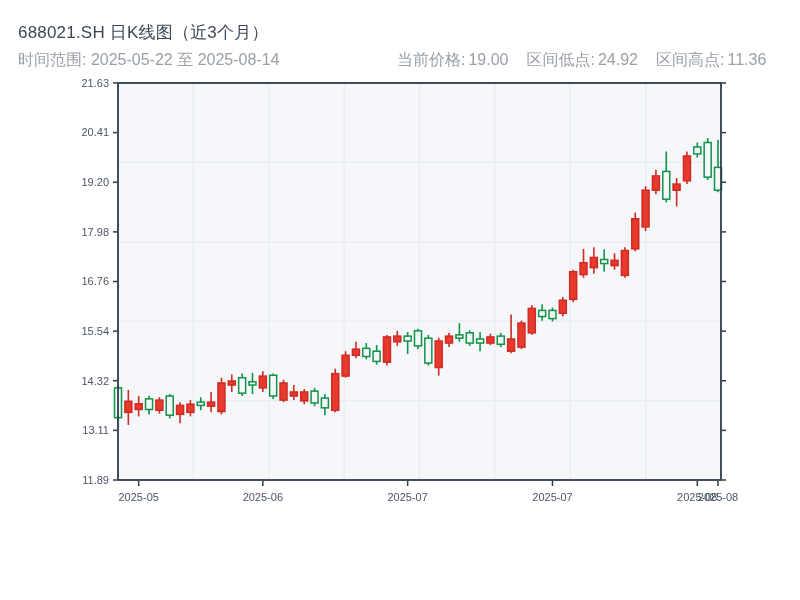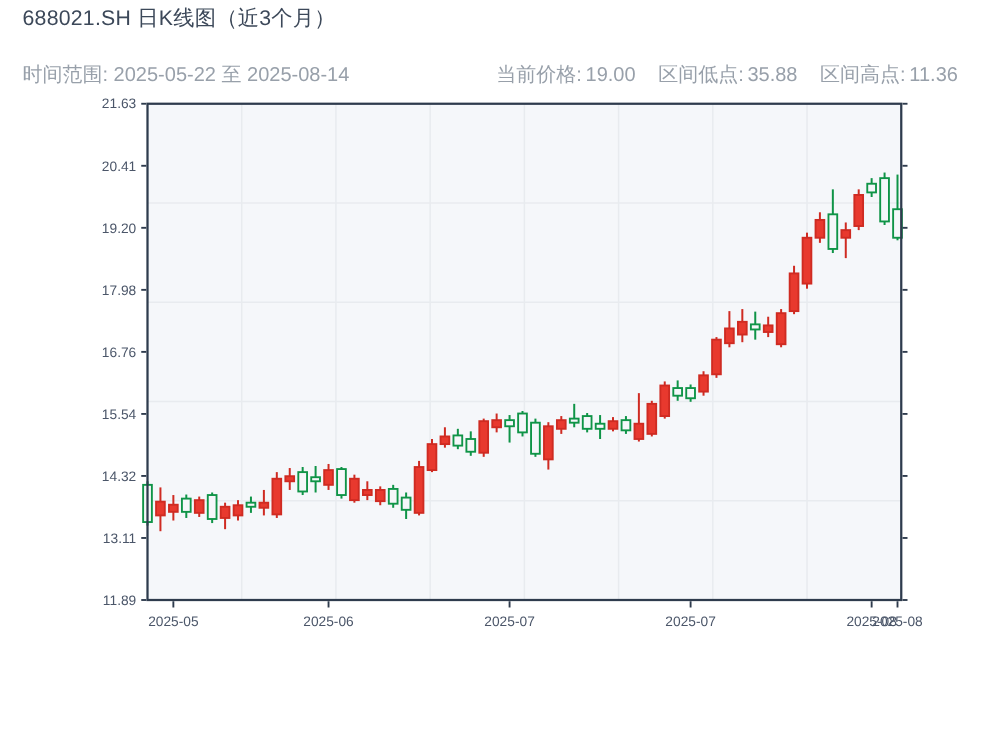--- a/index.html
+++ b/index.html
@@ -1,37 +1,37 @@
 <!DOCTYPE html>
 <html><head>
 <meta charset="utf-8">
 <style>
   html,body{margin:0;padding:0;background:#ffffff;}
   body{width:800px;height:600px;position:relative;overflow:hidden;
        font-family:"Liberation Sans",sans-serif;}
-  .title{position:absolute;left:18px;top:3px;font-size:17px;font-weight:500;
+  .title{position:absolute;left:18px;top:21px;font-size:17px;font-weight:500;
          color:#3c4859;letter-spacing:.2px;}
   .sub{position:absolute;top:50px;font-size:16px;color:#98a0aa;}
   .sub-left{left:18px;}
   .stats{left:397px;display:flex;gap:15px;}
   .stat span{margin-right:3px;}
   svg text{font-family:"Liberation Sans",sans-serif;}
 </style>
 </head>
 <body>
 
 
 
 <div class="title">688021.SH 日K线图（近3个月）</div>
 
 <div class="sub sub-left">时间范围: 2025-05-22 至 2025-08-14</div>
 
 <div class="sub stats">
   <span class="stat"><span>当前价格:</span><span>19.00</span></span>
-  <span class="stat"><span>区间低点:</span><span>35.88</span></span>
+  <span class="stat"><span>区间低点:</span><span>24.92</span></span>
   <span class="stat"><span>区间高点:</span><span>11.36</span></span>
 </div>
 
 <svg id="chart" width="800" height="600" viewBox="0 0 800 600">
     <rect x="118" y="83" width="603" height="397" fill="#f5f7fa"></rect>
     <line x1="193.375" y1="83" x2="193.375" y2="480" stroke="#e8ebef" stroke-width="1.2"></line>
     <line x1="268.75" y1="83" x2="268.75" y2="480" stroke="#e8ebef" stroke-width="1.2"></line>
     <line x1="344.125" y1="83" x2="344.125" y2="480" stroke="#e8ebef" stroke-width="1.2"></line>
     <line x1="419.5" y1="83" x2="419.5" y2="480" stroke="#e8ebef" stroke-width="1.2"></line>
     <line x1="494.875" y1="83" x2="494.875" y2="480" stroke="#e8ebef" stroke-width="1.2"></line>

